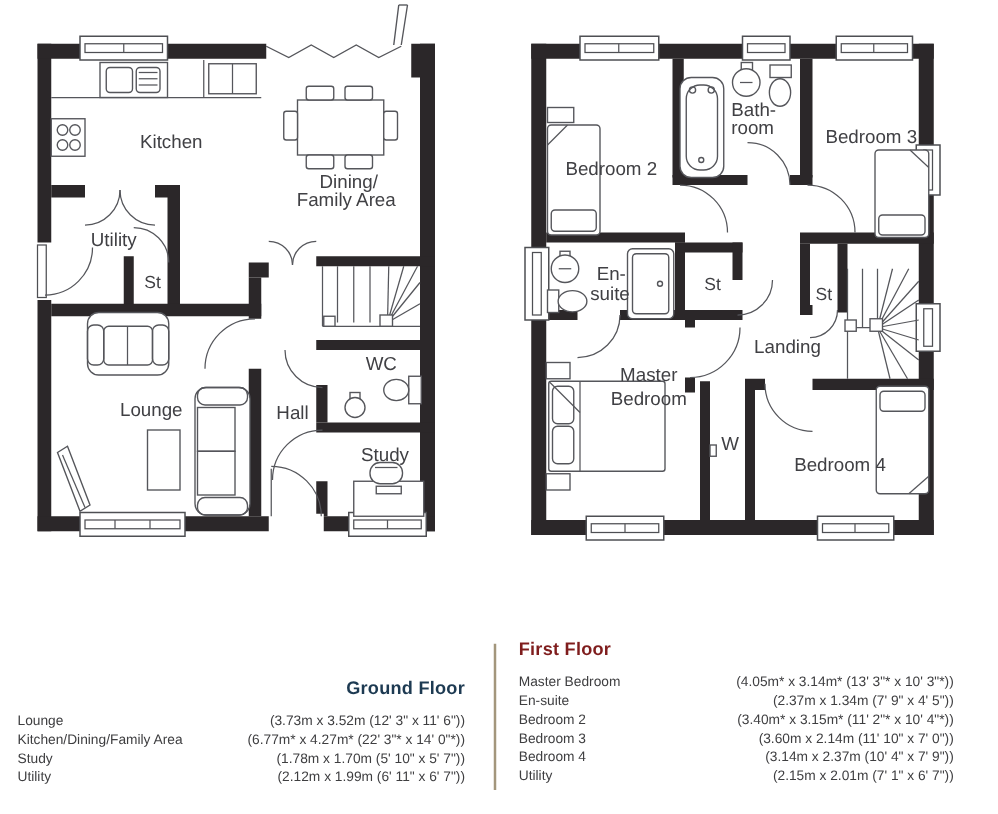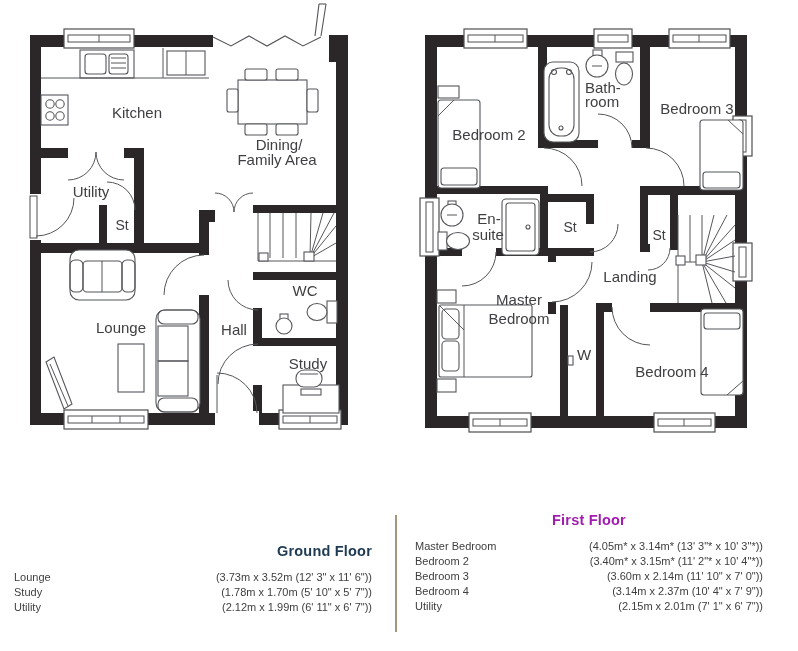--- a/index.html
+++ b/index.html
@@ -390,40 +390,48 @@
 
   
   <div class="tbl" style="left:14px;top:543px;width:358px;">
     <div class="floor-title" style="color:#1d3a52;text-align:right;">Ground Floor</div>
     <div class="rows">
       <div class="dim-row">
           <span class="room">Lounge</span>
           <span class="size">(3.73m x 3.52m (12' 3" x 11' 6"))</span>
         </div>
       <div class="dim-row">
+          <span class="room">Kitchen/Dining/Family Area</span>
+          <span class="size">(6.77m* x 4.27m* (22' 3"* x 14' 0"*))</span>
+        </div>
+      <div class="dim-row">
           <span class="room">Study</span>
           <span class="size">(1.78m x 1.70m (5' 10" x 5' 7"))</span>
         </div>
       <div class="dim-row">
           <span class="room">Utility</span>
           <span class="size">(2.12m x 1.99m (6' 11" x 6' 7"))</span>
         </div>
     </div>
   </div>
 
   <div class="divider" style="left:395px;top:515px;width:2px;height:117px;"></div>
 
   <div class="tbl" style="left:415px;top:512px;width:348px;">
-    <div class="floor-title" style="color:#a21caf;text-align:center;">First Floor</div>
+    <div class="floor-title" style="color:#7f1d1d;">First Floor</div>
     <div class="rows">
       <div class="dim-row">
           <span class="room">Master Bedroom</span>
           <span class="size">(4.05m* x 3.14m* (13' 3"* x 10' 3"*))</span>
         </div>
       <div class="dim-row">
+          <span class="room">En-suite</span>
+          <span class="size">(2.37m x 1.34m (7' 9" x 4' 5"))</span>
+        </div>
+      <div class="dim-row">
           <span class="room">Bedroom 2</span>
           <span class="size">(3.40m* x 3.15m* (11' 2"* x 10' 4"*))</span>
         </div>
       <div class="dim-row">
           <span class="room">Bedroom 3</span>
           <span class="size">(3.60m x 2.14m (11' 10" x 7' 0"))</span>
         </div>
       <div class="dim-row">
           <span class="room">Bedroom 4</span>
           <span class="size">(3.14m x 2.37m (10' 4" x 7' 9"))</span>

